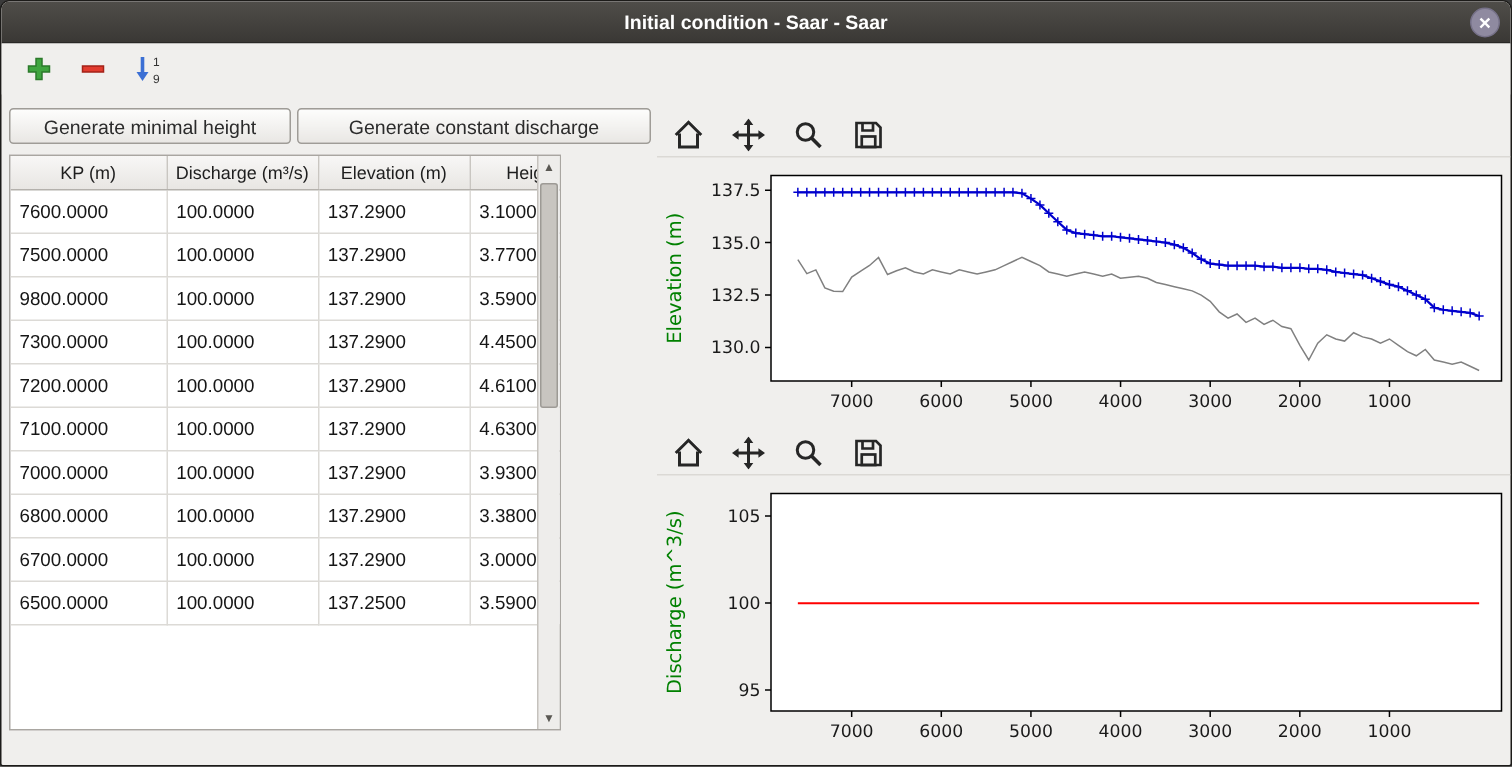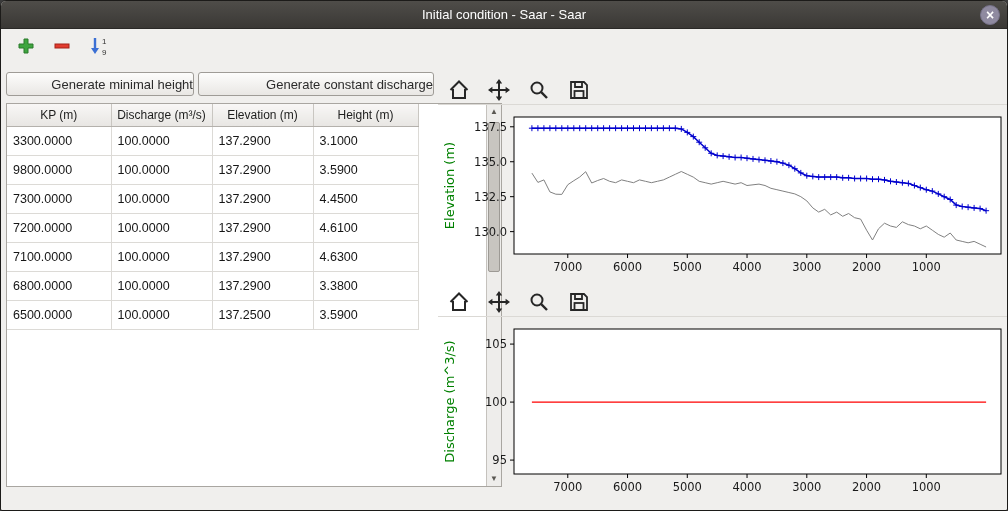--- a/index.html
+++ b/index.html
@@ -15,21 +15,21 @@
     overflow: hidden;
   }
 
   
   .titlebar {
     position: absolute; top:0; left:0; right:0; height:28px;
     background: linear-gradient(#4f4d49, #3a3835);
     border-bottom: 1px solid #2a2927;
     display:flex; align-items:center; justify-content:center;
   }
-  .titlebar .title { color:#ffffff; font-size:13px; font-weight:normal; }
+  .titlebar .title { color:#ffffff; font-size:13px; font-weight:bold; }
   .close-btn {
     position:absolute; right:7px; top:4px;
     width:20px; height:20px; border-radius:50%;
     background:#8f8aa0; border:1px solid #767188;
     color:#ffffff; font-size:14px; font-weight:bold;
     display:flex; align-items:center; justify-content:center;
     cursor:pointer; line-height:1;
   }
 
   
@@ -42,27 +42,26 @@
 
   
   .left-panel { position:absolute; top:62px; left:0; width:437px; bottom:0; padding:9px 0 0 5px; }
   .gen-buttons { display:flex; gap:4px; width:428px; }
   .gen-btn {
     height:24px; font-size:13px; color:#2b2b2b;
     background:linear-gradient(#fdfdfc,#e9e7e4);
     border:1px solid #9f9c97; border-radius:3px;
     font-family:"Liberation Sans",sans-serif;
     cursor:pointer;
-    text-align:right;
   }
   .gen-btn.b1 { width:207px; }
   .gen-btn.b2 { width:260px; }
 
   .table-frame {
-    position:relative; margin-top:7px; width:496px; height:384px;
+    position:relative; margin-top:7px; width:368px; height:384px;
     border:1px solid #a9a6a1; background:#ffffff; overflow:hidden;
   }
   table.data-table { border-collapse:collapse; table-layout:fixed; width:411px; }
   .data-table th {
     height:22px; font-size:12px; font-weight:normal; color:#1e1e1e;
     background:linear-gradient(#f8f7f6,#e8e6e3);
     border-right:1px solid #c9c6c1; border-bottom:1px solid #b4b1ac;
     text-align:center; white-space:nowrap; overflow:hidden;
   }
   .data-table th:nth-child(1){ width:104px; }
@@ -142,26 +141,32 @@
         <thead>
             <tr>
               <th>KP (m)</th>
               <th>Discharge (m³/s)</th>
               <th>Elevation (m)</th>
               <th>Height (m)</th>
             </tr>
           </thead>
         <tbody>
             <tr>
-              <td>3300.0000</td>
+              <td>7600.0000</td>
               <td>100.0000</td>
               <td>137.2900</td>
               <td>3.1000</td>
             </tr>
             <tr>
+              <td>7500.0000</td>
+              <td>100.0000</td>
+              <td>137.2900</td>
+              <td>3.7700</td>
+            </tr>
+            <tr>
               <td>9800.0000</td>
               <td>100.0000</td>
               <td>137.2900</td>
               <td>3.5900</td>
             </tr>
             <tr>
               <td>7300.0000</td>
               <td>100.0000</td>
               <td>137.2900</td>
               <td>4.4500</td>
@@ -172,24 +177,36 @@
               <td>137.2900</td>
               <td>4.6100</td>
             </tr>
             <tr>
               <td>7100.0000</td>
               <td>100.0000</td>
               <td>137.2900</td>
               <td>4.6300</td>
             </tr>
             <tr>
+              <td>7000.0000</td>
+              <td>100.0000</td>
+              <td>137.2900</td>
+              <td>3.9300</td>
+            </tr>
+            <tr>
               <td>6800.0000</td>
               <td>100.0000</td>
               <td>137.2900</td>
               <td>3.3800</td>
+            </tr>
+            <tr>
+              <td>6700.0000</td>
+              <td>100.0000</td>
+              <td>137.2900</td>
+              <td>3.0000</td>
             </tr>
             <tr>
               <td>6500.0000</td>
               <td>100.0000</td>
               <td>137.2500</td>
               <td>3.5900</td>
             </tr>
           </tbody>
       </table>
       <div class="scrollbar">

